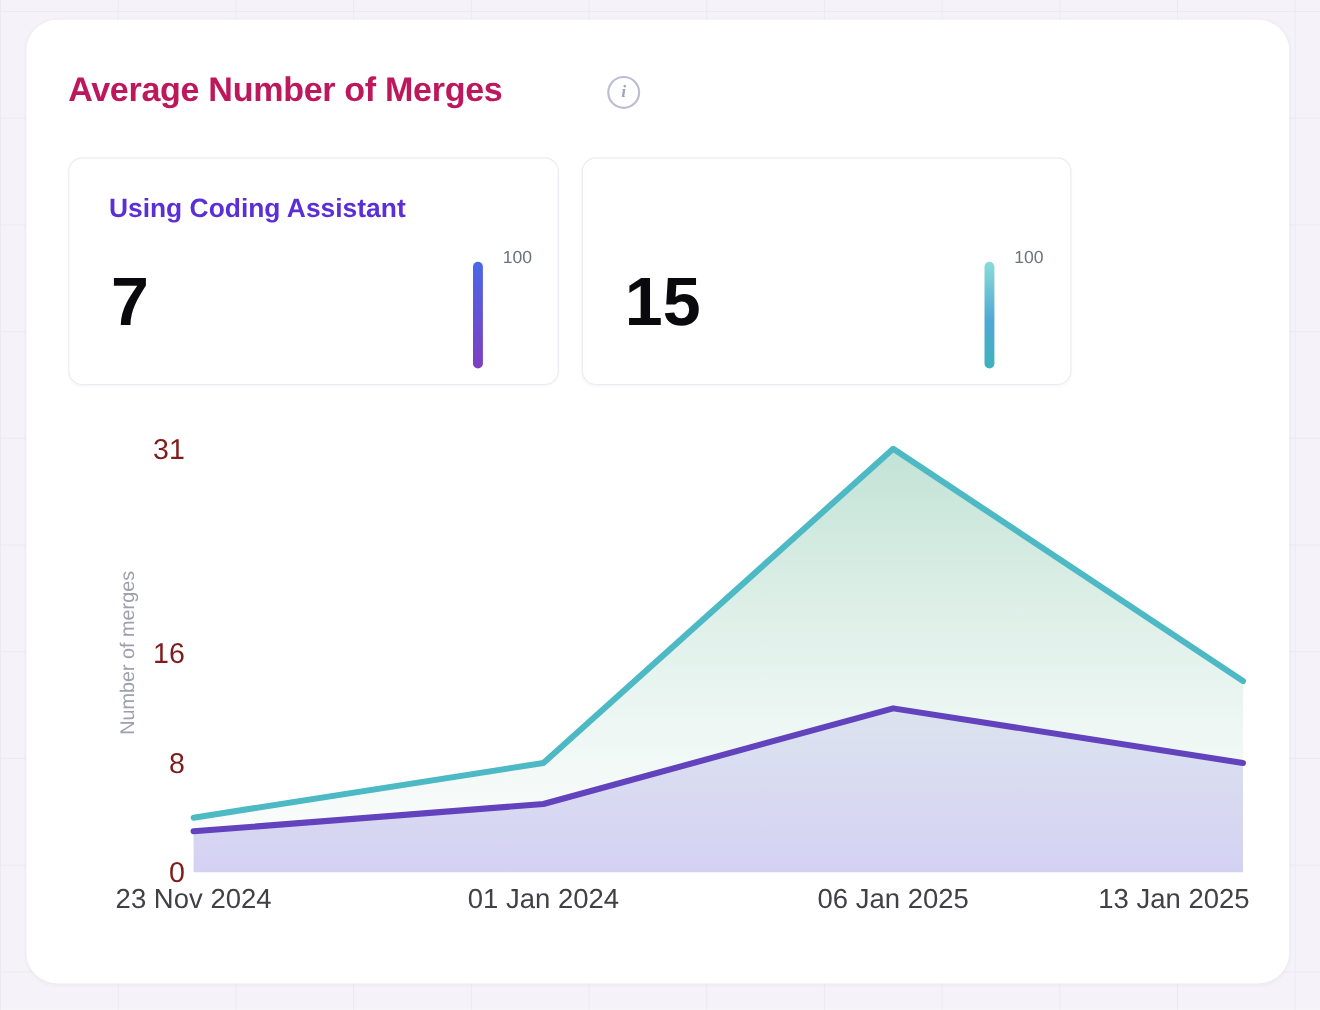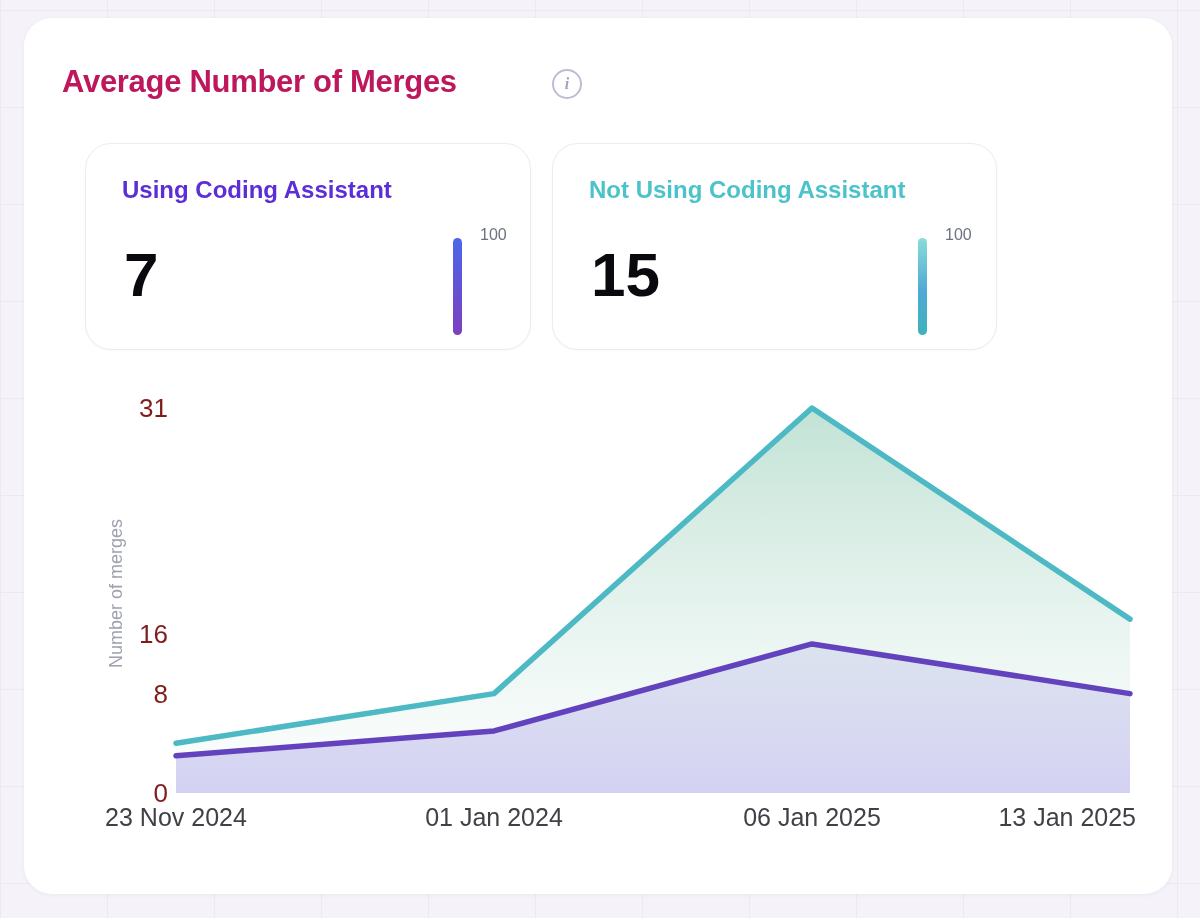--- a/index.html
+++ b/index.html
@@ -27,23 +27,22 @@
   .info-icon {
     position:absolute; left:528px; top:51px; width:30px; height:30px;
     border:2px solid #bdbdd4; border-radius:50%;
     color:#a3a3bd; font-size:16px; font-weight:600;
     display:flex; align-items:center; justify-content:center;
     font-family:"Liberation Serif", serif; font-style:italic;
     cursor:pointer;
   }
   .stat-card {
     position:absolute; top:125px; height:207px;
-    background:#fff; border:1px solid #ebebf3; border-radius:26px;
+    background:#fff; border:1px solid #ebebf3; border-radius:13px;
     box-shadow:0 1px 2px rgba(30,25,70,0.03);
-    margin-left:23px;
   }
   .stat-card.first  { left:38px;  width:446px; }
   .stat-card.second { left:505px; width:445px; }
   .stat-title { position:absolute; left:36px; top:32px; font-size:24px; font-weight:700; }
   .stat-title.purple { color:#5b2ed6; }
   .stat-title.teal   { color:#4cc2ca; }
   .stat-value {
     position:absolute; left:38px; top:100px;
     font-size:62px; font-weight:700; color:#0a0a0e; line-height:1;
   }
@@ -86,34 +85,33 @@
   <div class="info-icon">i</div>
 
   <div class="stat-card first">
     <div class="stat-title purple">Using Coding Assistant</div>
     <div class="stat-value">7</div>
     <div class="stat-bar first"></div>
     <div class="stat-scale first">100</div>
   </div>
 
   <div class="stat-card second">
-    <div class="stat-title teal">Not Using Coding Assistant</div>
     <div class="stat-value">15</div>
     <div class="stat-bar second"></div>
     <div class="stat-scale second">100</div>
   </div>
 
   <div class="y-axis-title">
     <span>Number of merges</span>
   </div>
 
   <div id="yTicks">
       <div class="y-tick" style="top: 761px;">0</div>
       <div class="y-tick" style="top: 661.645px;">8</div>
-      <div class="y-tick" style="top: 562.29px; margin-top: 40px;">16</div>
+      <div class="y-tick" style="top: 562.29px;">16</div>
       <div class="y-tick" style="top: 376px;">31</div>
     </div>
   <div id="xTicks">
       <div class="x-tick" style="left: 152px; transform: translateX(-50%);">23 Nov 2024</div>
       <div class="x-tick" style="left: 470px; transform: translateX(-50%);">01 Jan 2024</div>
       <div class="x-tick" style="left: 788px; transform: translateX(-50%);">06 Jan 2025</div>
       <div class="x-tick" style="left: 1112px; transform: translateX(-100%);">13 Jan 2025</div>
     </div>
 
   <svg class="chart-svg" viewBox="0 0 954 394" xmlns="http://www.w3.org/2000/svg">

